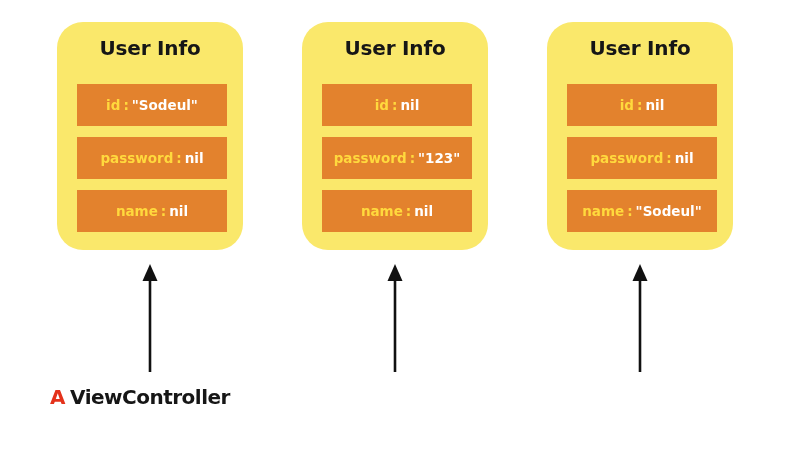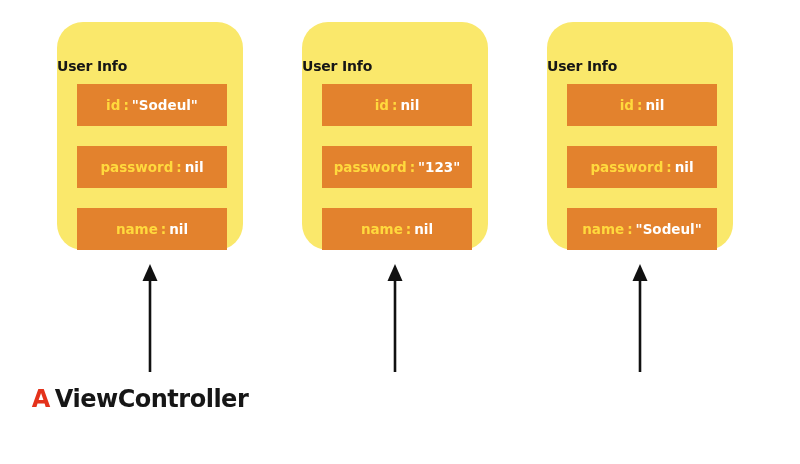--- a/index.html
+++ b/index.html
@@ -40,40 +40,41 @@
     width: 186px;
     height: 228px;
     background: #FAE86B;
     border-radius: 26px;
     box-sizing: border-box;
     padding: 0;
   }
 
   .card-title {
     position: absolute;
-    top: 36px;
+    top: 14px;
     left: 0;
     width: 100%;
-    font-size: 14px;
+    text-align: center;
+    font-size: 20px;
     font-weight: bold;
     color: #161616;
     letter-spacing: -0.2px;
   }
 
   .fields {
     position: absolute;
     top: 62px;
     left: 20px;
     width: 150px;
   }
 
   .field-row {
     position: relative;
     height: 42px;
-    margin-bottom: 20px;
+    margin-bottom: 11px;
     background: #E3822D;
     display: flex;
     align-items: center;
     justify-content: center;
     white-space: nowrap;
   }
   .field-row:last-child { margin-bottom: 0; }
 
   .field-key {
     font-size: 13.5px;
@@ -101,21 +102,21 @@
     height: 110px;
   }
 
   
   .vc-label {
     position: absolute;
     top: 385px;
     left: 0;
     width: 220px;
     text-align: center;
-    font-size: 24px;
+    font-size: 20px;
     font-weight: bold;
     color: #161616;
     letter-spacing: -0.5px;
     white-space: nowrap;
   }
   .vc-letter {
     color: #E4321B;
     margin-right: 5px;
   }
 </style>

